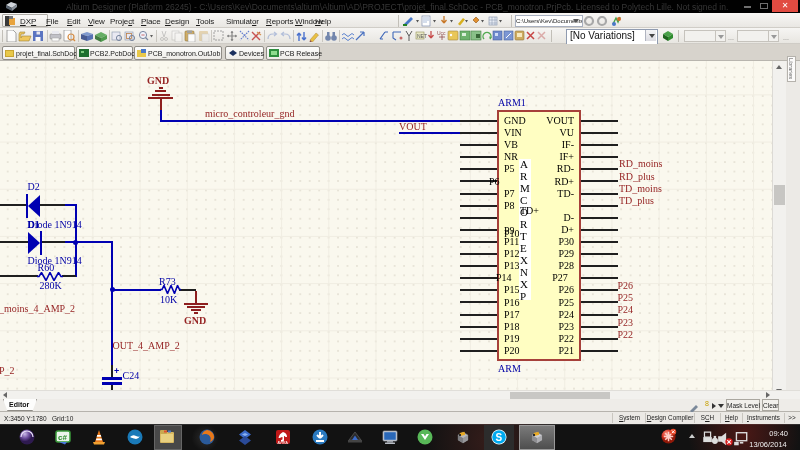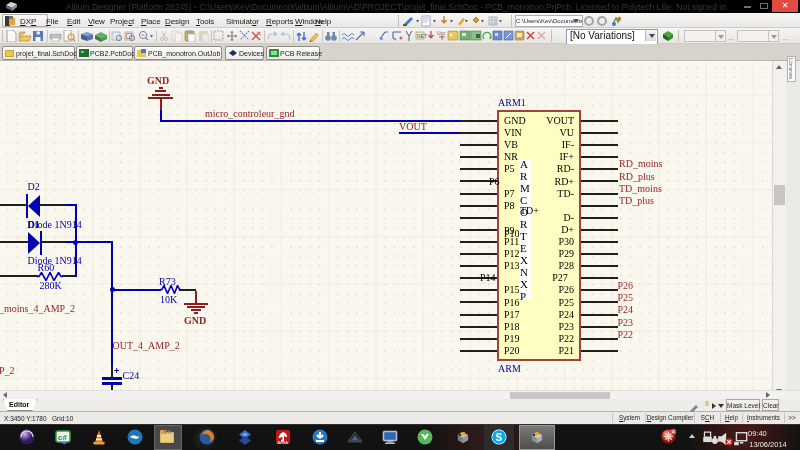--- a/index.html
+++ b/index.html
@@ -442,21 +442,21 @@
   <div class="ktxt" style="left:504px;top:91.3px">NR</div>
   <div class="ktxt" style="left:504px;top:103.4px">P5</div>
   <div class="ktxt" style="left:489px;top:115.5px">P6</div>
   <div class="ktxt" style="left:504px;top:127.6px">P7</div>
   <div class="ktxt" style="left:504px;top:139.7px">P8</div>
   <div class="ktxt" style="left:504px;top:165px">P9</div>
   <div class="ktxt" style="left:504px;top:168px">P10</div>
   <div class="ktxt" style="left:504px;top:176px">P11</div>
   <div class="ktxt" style="left:504px;top:188.1px">P12</div>
   <div class="ktxt" style="left:504px;top:200.2px">P13</div>
-  <div class="ktxt" style="left:480px;top:212.3px">P14</div>
+  <div class="ktxt" style="left:496px;top:212.3px">P14</div>
   <div class="ktxt" style="left:504px;top:224.4px">P15</div>
   <div class="ktxt" style="left:504px;top:236.5px">P16</div>
   <div class="ktxt" style="left:504px;top:248.6px">P17</div>
   <div class="ktxt" style="left:504px;top:260.7px">P18</div>
   <div class="ktxt" style="left:504px;top:272.8px">P19</div>
   <div class="ktxt" style="left:504px;top:284.9px">P20</div>
 
   <div class="abs" style="left:518.5px;top:98px;width:12.5px;height:141px;background:#fff"></div>
   <div class="ktxt" style="left:520px;top:98.2px;font-size:11px">A</div>
   <div class="ktxt" style="left:520px;top:110.2px;font-size:11px">R</div>
@@ -722,15 +722,15 @@
   <svg class="tbi" style="left:717px;top:7px" width="12" height="11" viewBox="0 0 14 13">
       <path d="M1 4 h3 l4 -3 v11 l-4 -3 h-3 z" fill="#ddd"></path>
       <circle cx="10.5" cy="9" r="3.2" fill="#d82020"></circle>
       <path d="M9 7.5 l3 3 M12 7.5 l-3 3" stroke="#fff" stroke-width="0.9"></path>
     </svg>
   <svg class="tbi" style="left:733px;top:7px" width="12" height="11" viewBox="0 0 14 13">
       <rect x="3" y="1" width="9" height="7" fill="none" stroke="#ddd" stroke-width="1.2"></rect>
       <rect x="6" y="9" width="3" height="1.5" fill="#ddd"></rect>
       <rect x="1" y="9" width="4" height="3" fill="#ddd"></rect>
     </svg>
-  <div class="abs" style="left:748px;top:4.5px;width:40px;text-align:left;color:#eee;font-size:7.5px">09:40</div>
+  <div class="abs" style="left:748px;top:4.5px;width:40px;text-align:right;color:#eee;font-size:7.5px">09:40</div>
   <div class="abs" style="left:742px;top:15.5px;width:52px;text-align:center;color:#eee;font-size:7.5px">13/06/2014</div>
 </div>
 
 </body></html>

